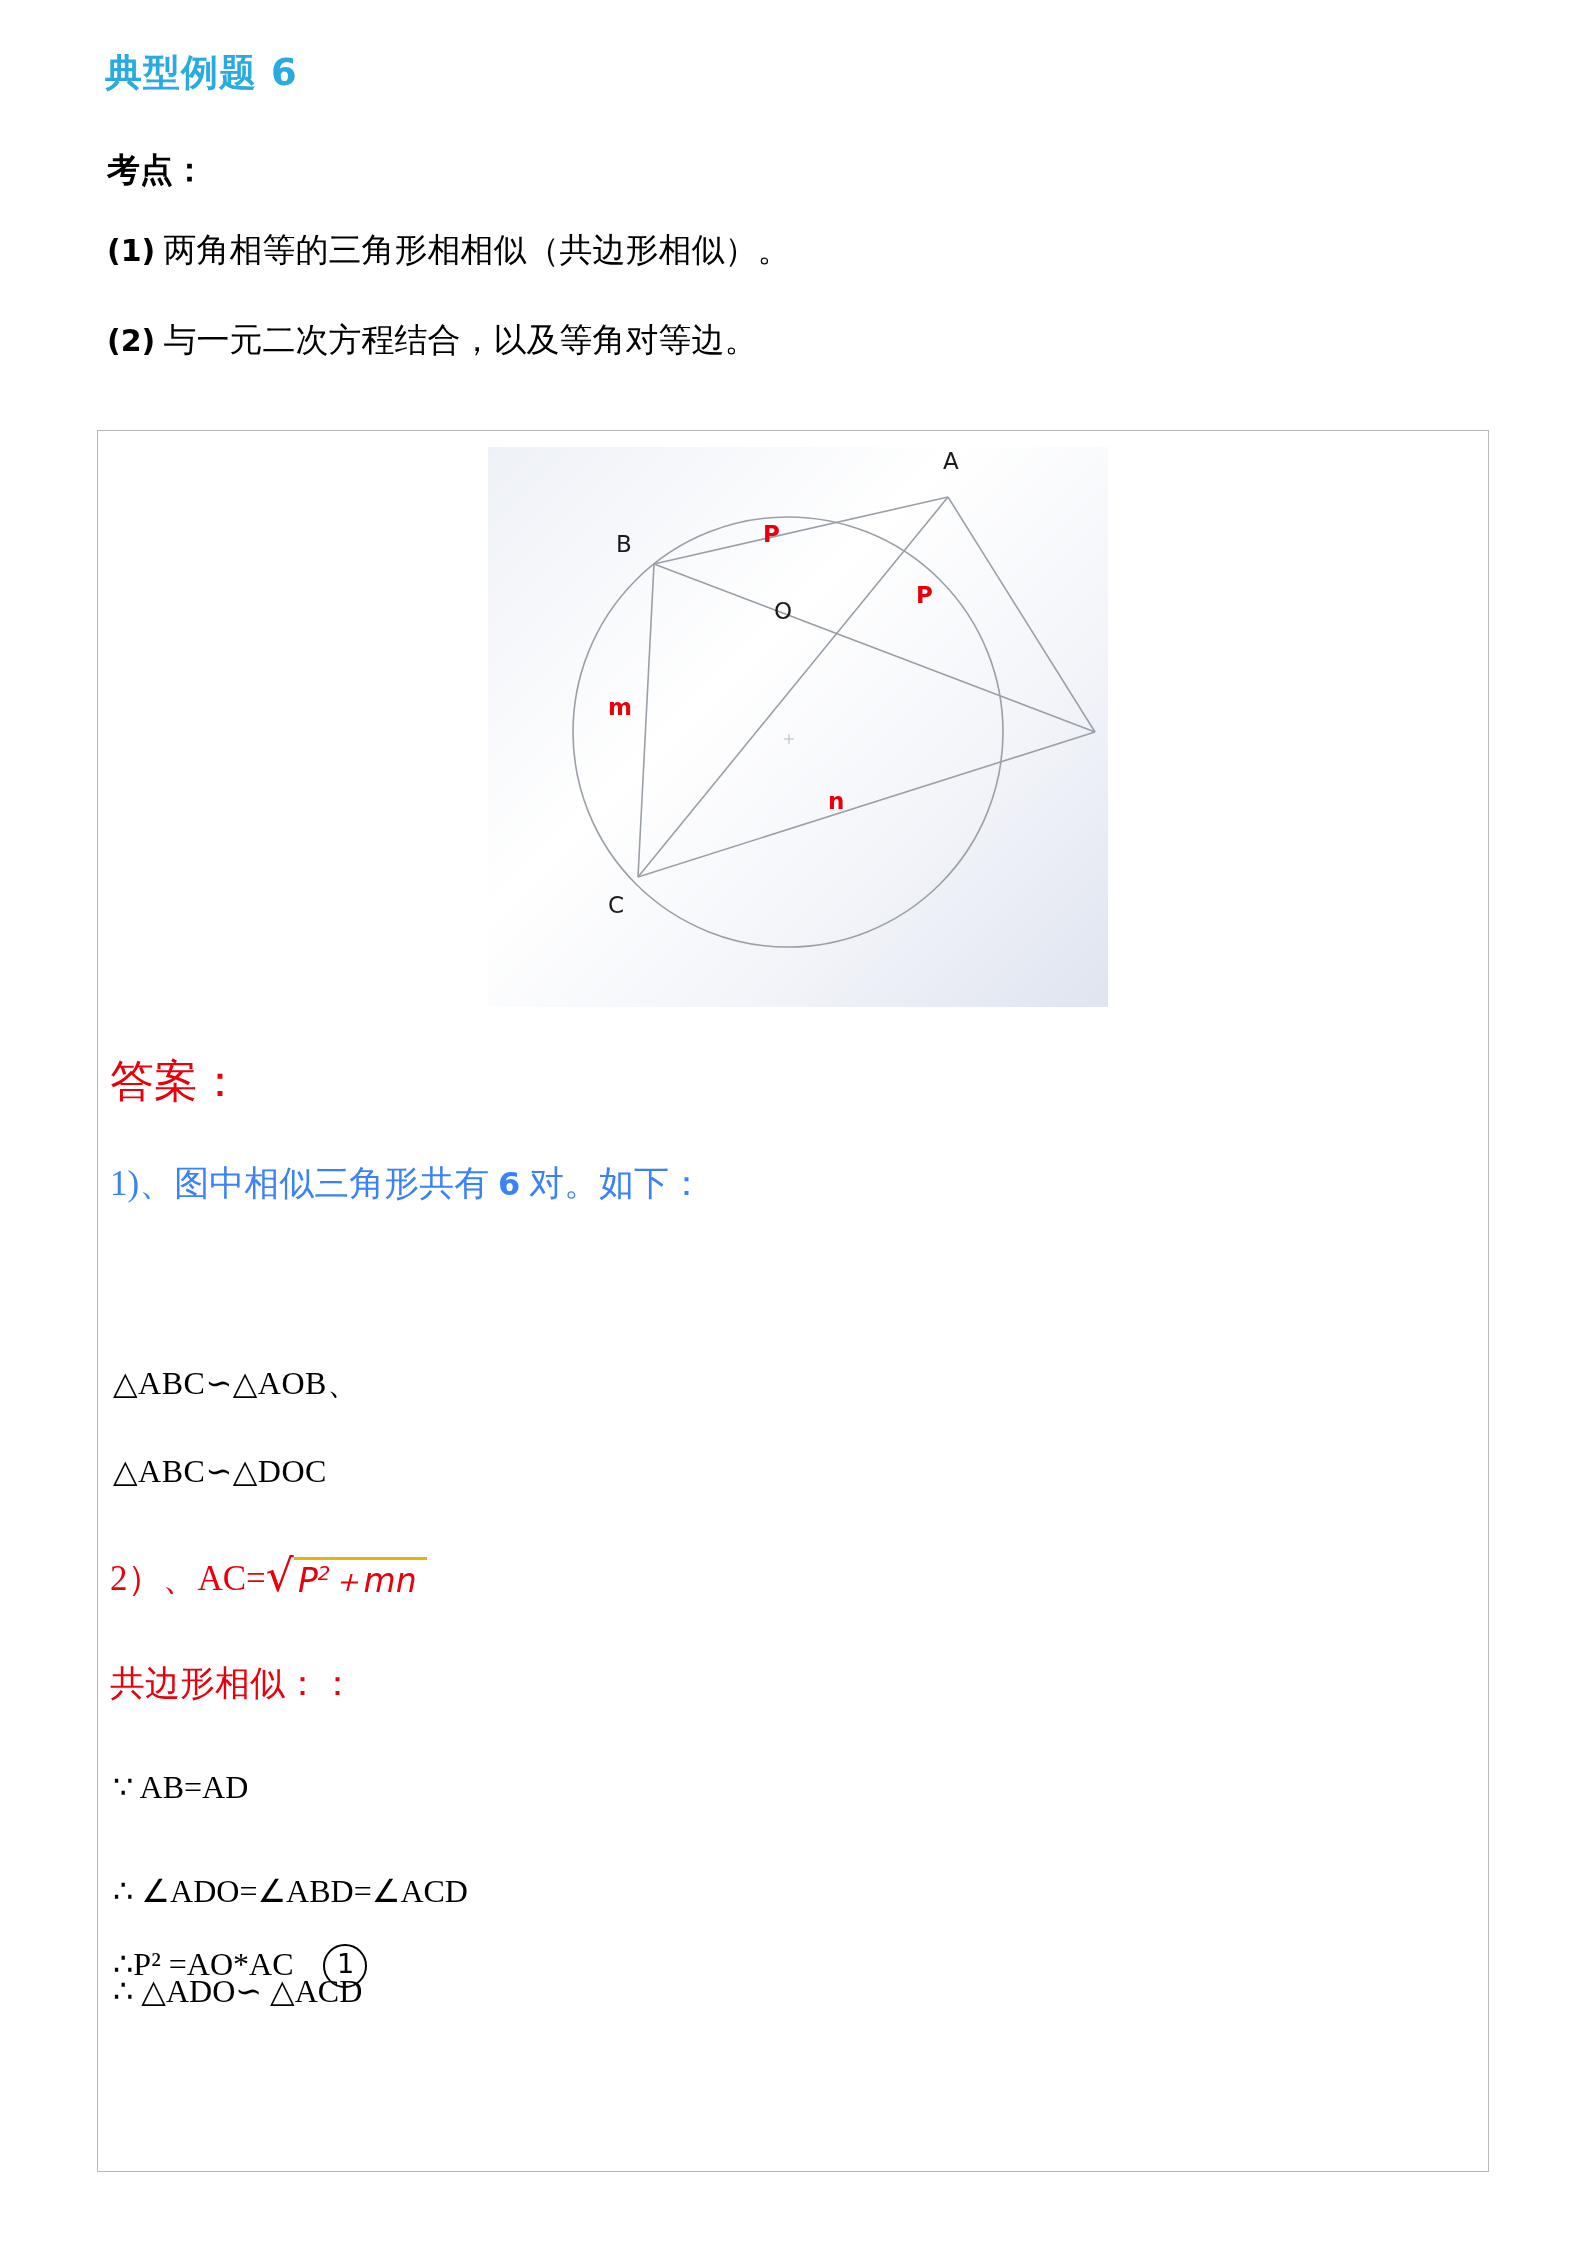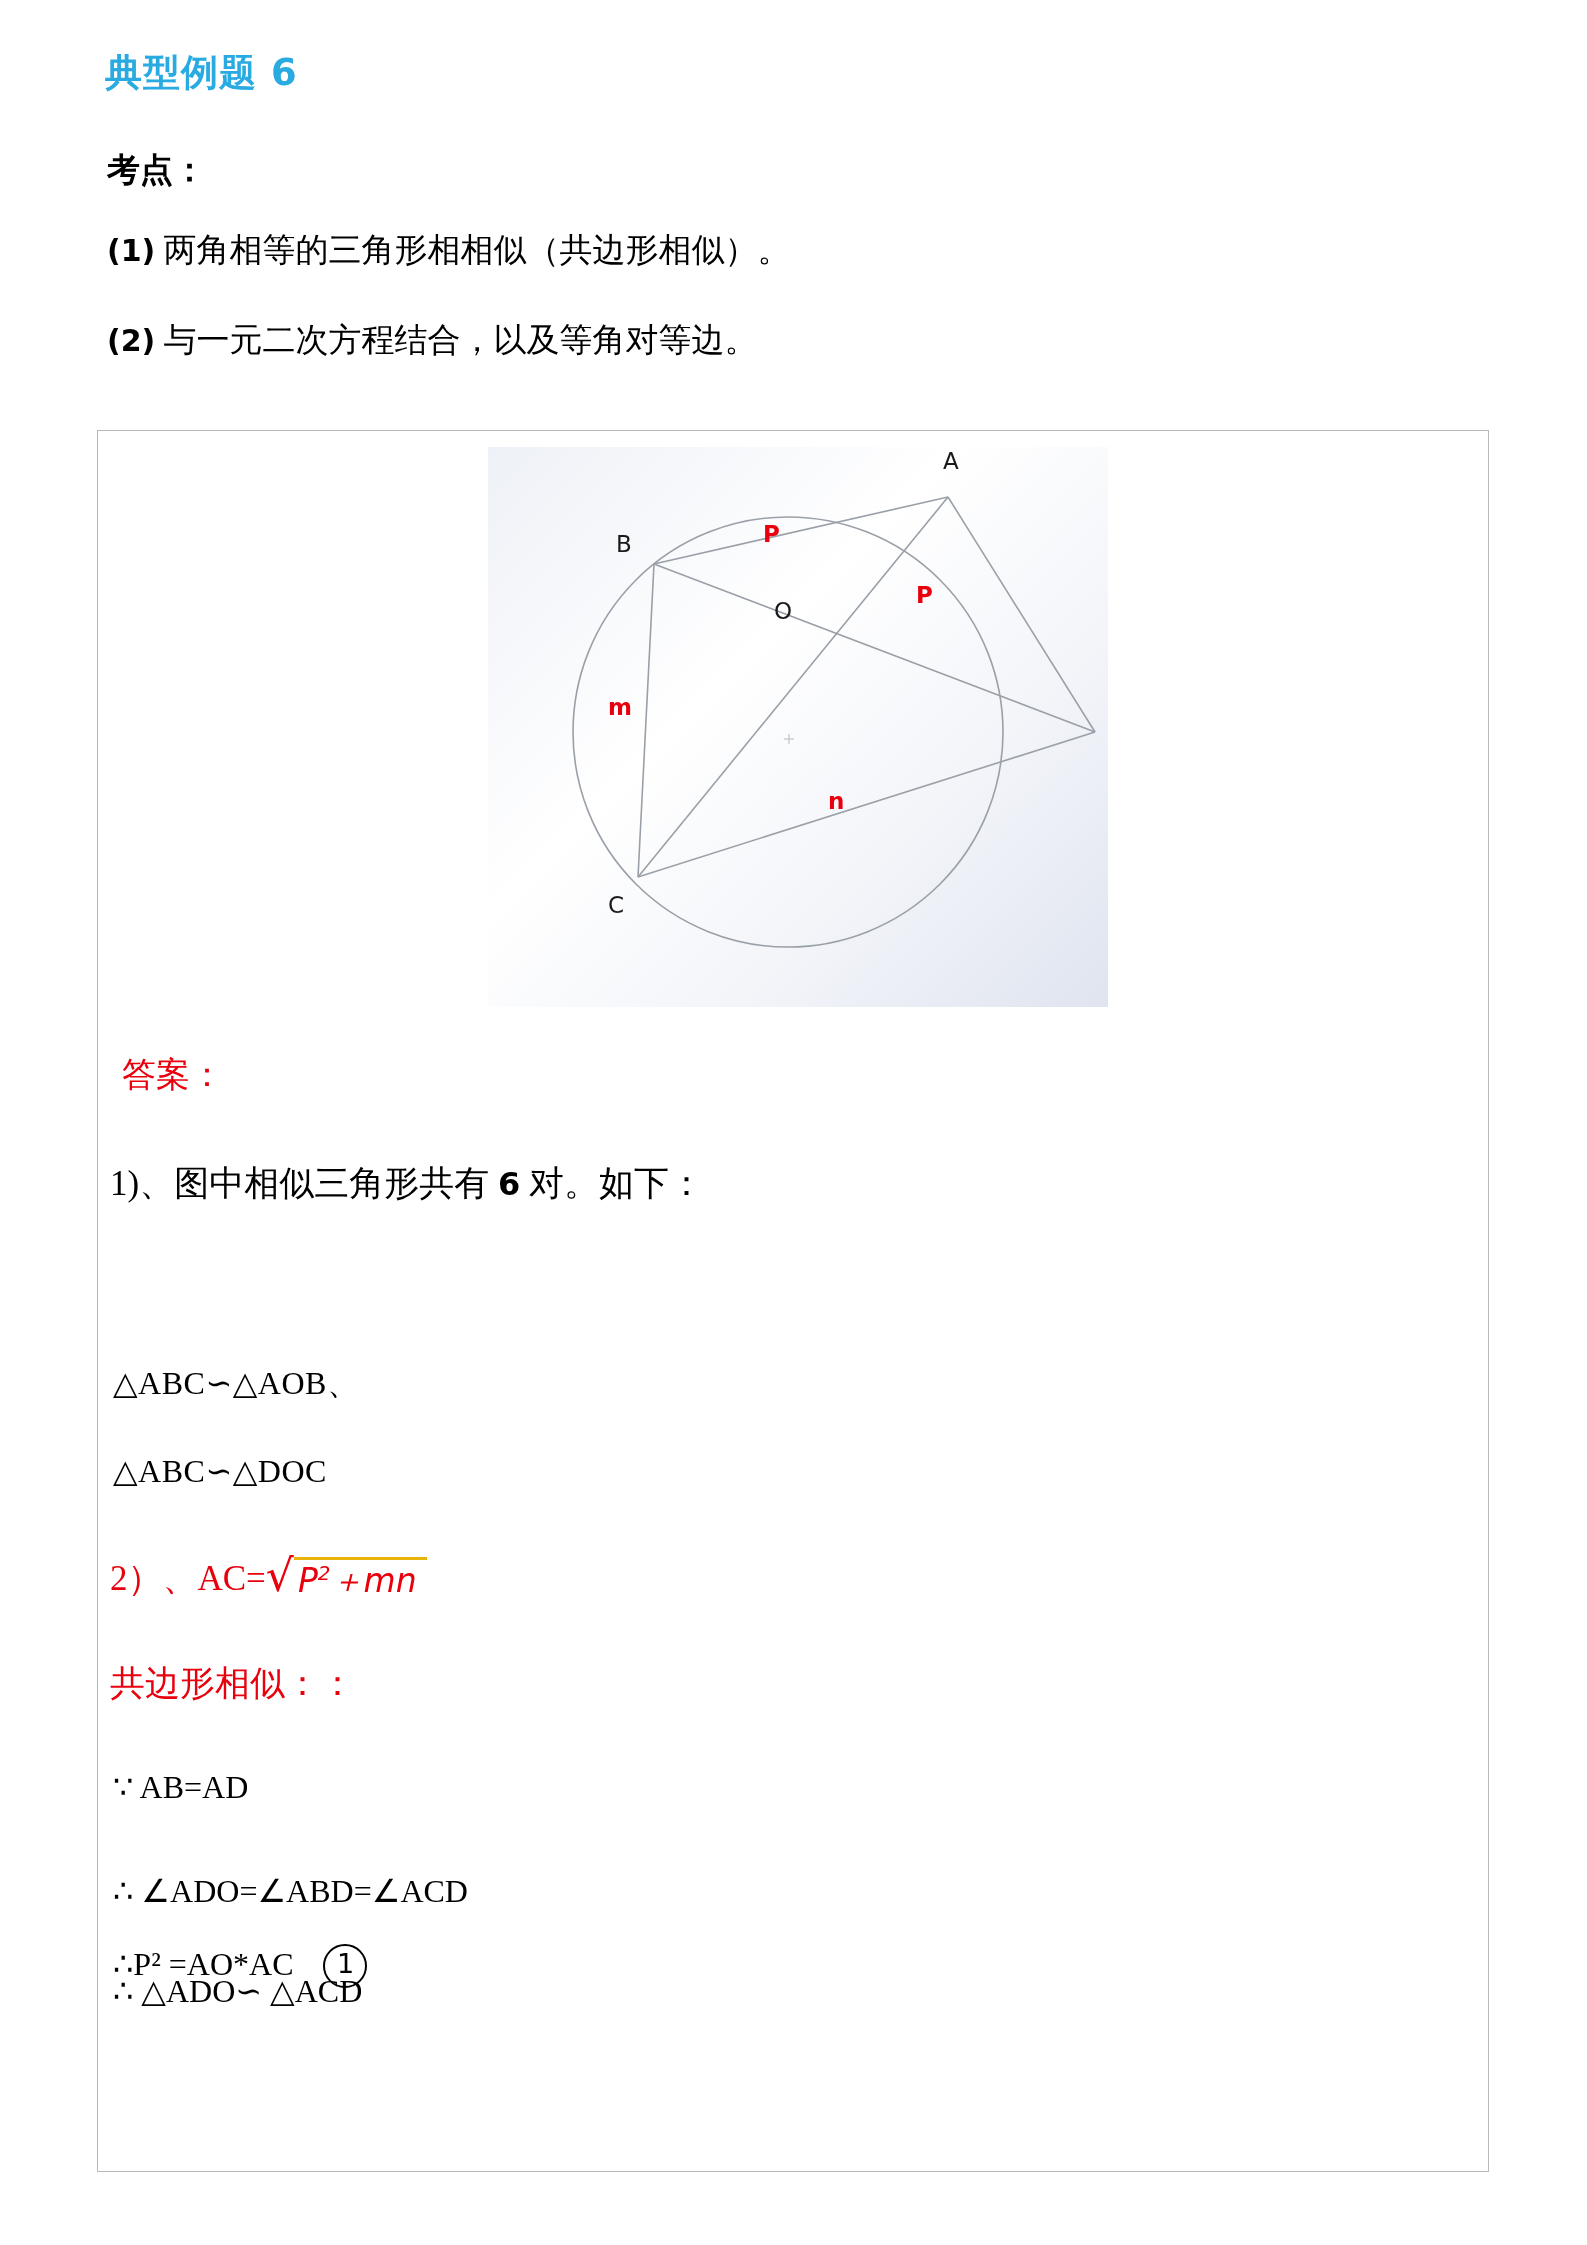--- a/index.html
+++ b/index.html
@@ -74,32 +74,31 @@
     width: 620px;
     height: 560px;
     background: linear-gradient(135deg, #eef1f7 0%, #ffffff 40%, #f2f4f9 70%, #dfe4ef 100%);
   }
   .figure-wrap svg { display:block; }
 
   .ans-head {
     position: absolute;
     left: 110px;
     top: 1052px;
-    font-size: 34px;
+    font-size: 44px;
     color: #e8000d;
     font-weight: normal;
     white-space: nowrap;
-    margin-left: 12px;
   }
   .ans-1 {
     position: absolute;
     left: 110px;
     top: 1160px;
     font-size: 35px;
-    color: #000000;
+    color: #3b82f6;
     white-space: nowrap;
   }
   .ans-1 .b {
     font-family: "DejaVu Sans", sans-serif;
     font-weight: bold;
     font-size: 32px;
   }
   .sim-line {
     position: absolute;
     left: 113px;

